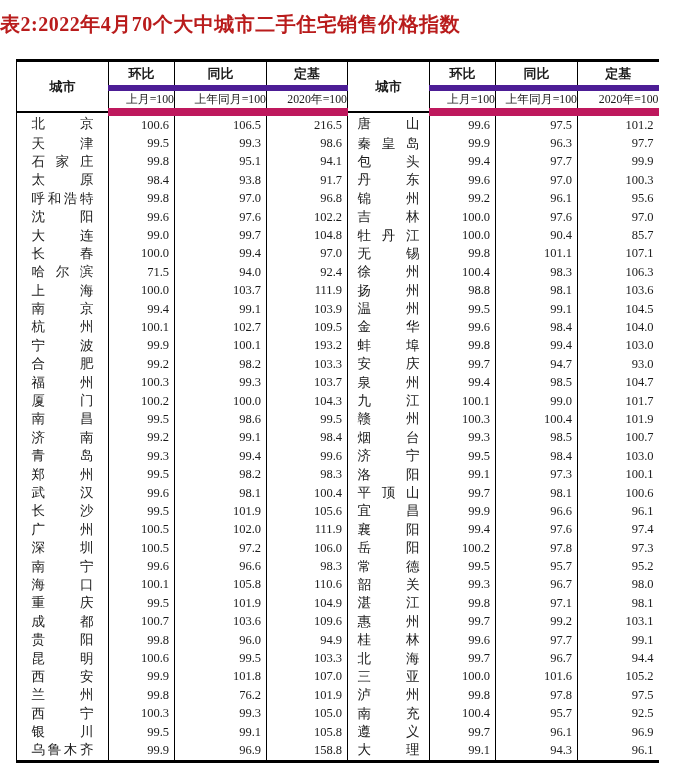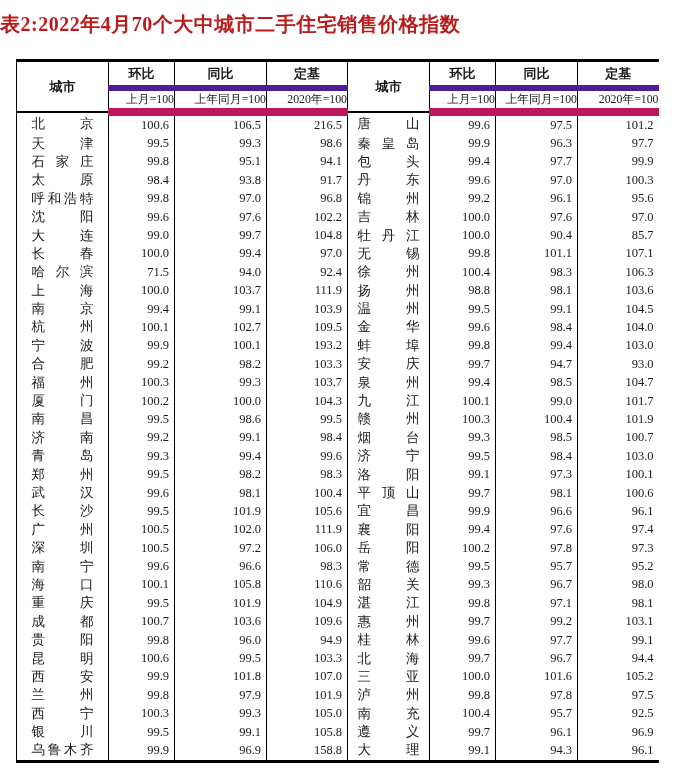--- a/index.html
+++ b/index.html
@@ -744,21 +744,21 @@
           <td class="num-cell last-col">105.2</td>
         </tr>
         <tr>
           <td class="city-cell">
             <span class="city">
               <span>兰</span>
               <span>州</span>
             </span>
           </td>
           <td class="num-cell">99.8</td>
-          <td class="num-cell">97.9</td>
+          <td class="num-cell">76.2</td>
           <td class="num-cell">101.9</td>
           <td class="city-cell">
             <span class="city">
               <span>泸</span>
               <span>州</span>
             </span>
           </td>
           <td class="num-cell">99.8</td>
           <td class="num-cell">97.8</td>
           <td class="num-cell last-col">97.5</td>

